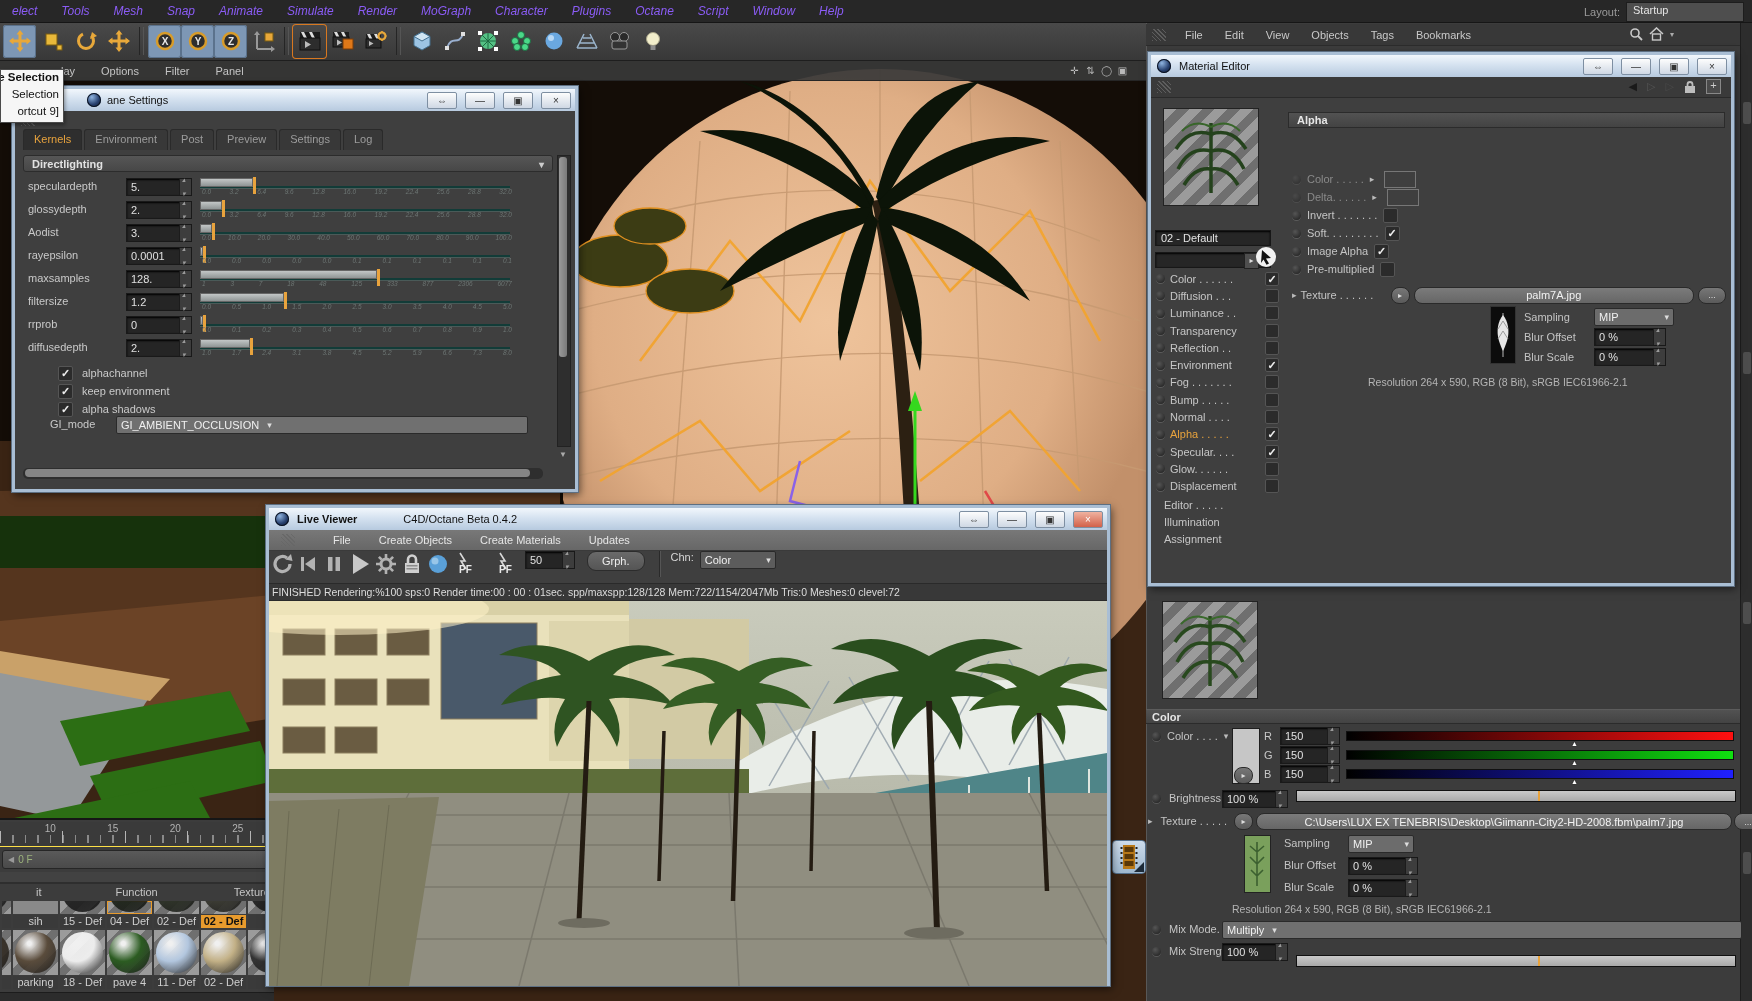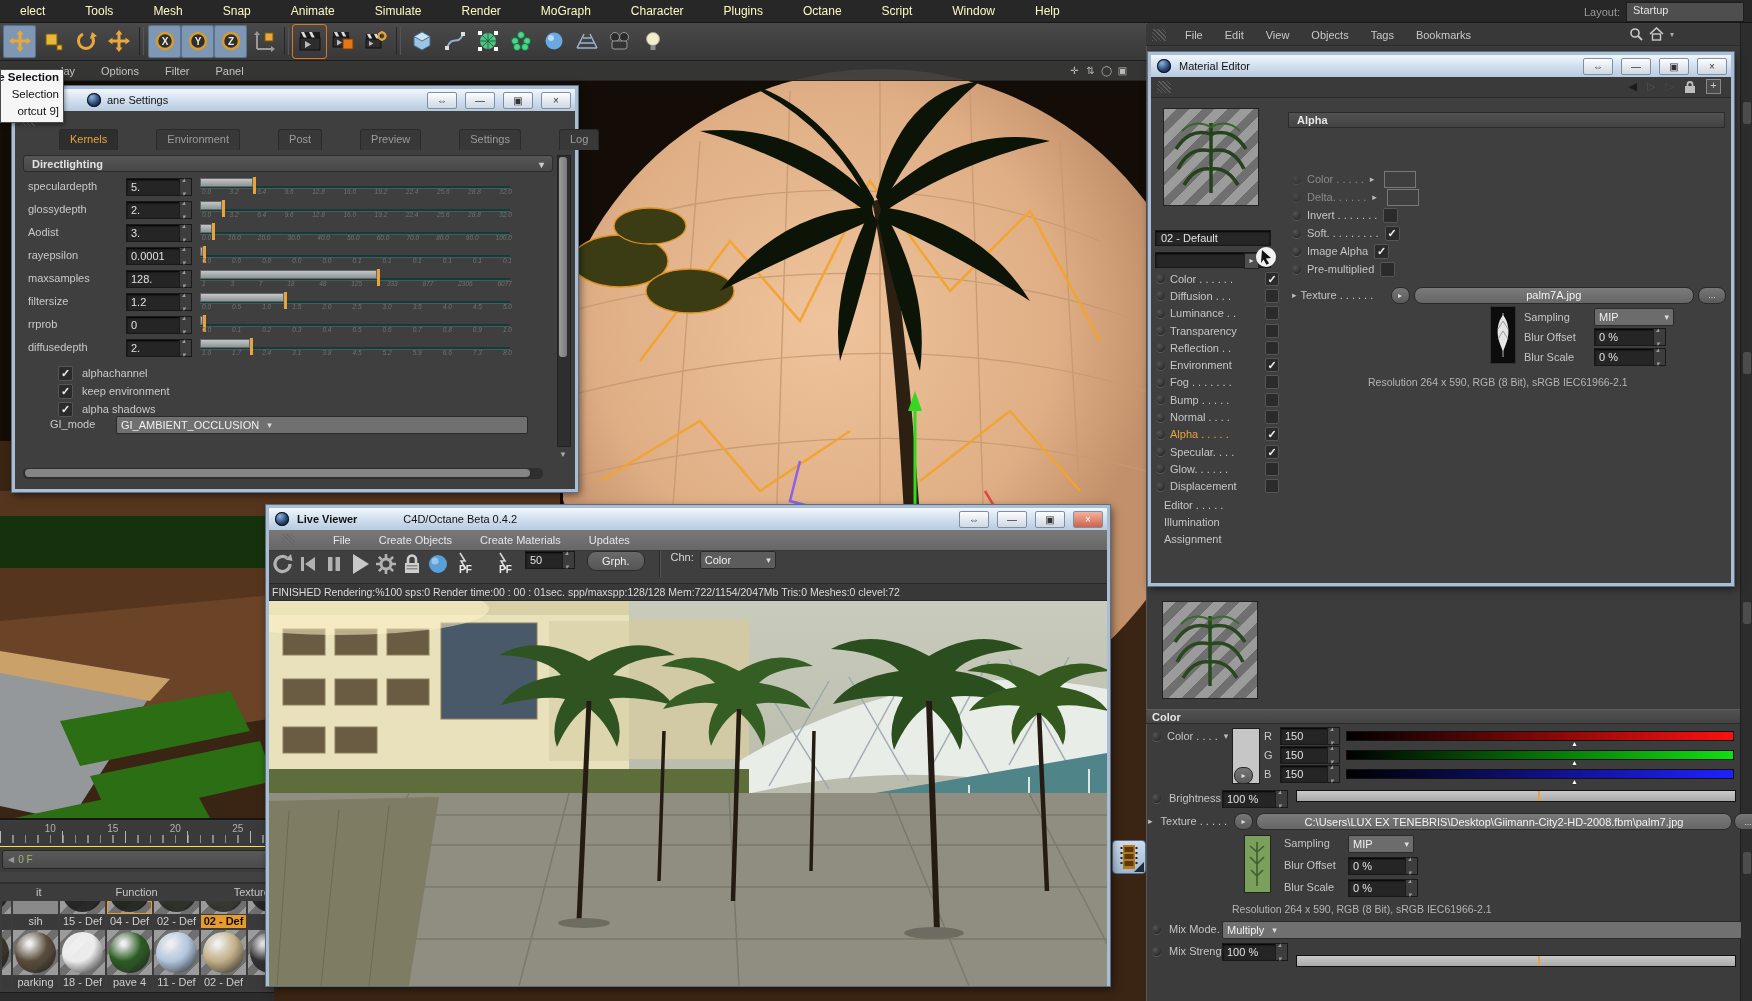--- a/index.html
+++ b/index.html
@@ -3,21 +3,21 @@
 <meta charset="utf-8">
 <style>
   html,body{margin:0;padding:0;background:#222;}
   #screen{position:relative;width:1752px;height:1001px;overflow:hidden;
     font-family:"Liberation Sans",sans-serif;background:#3c3c3c;color:#c8c8c8;
     -webkit-user-select:none;user-select:none;font-size:11px;}
   .abs{position:absolute;}
   
   #menubar{left:0;top:0;width:1752px;height:22px;background:#272727;border-bottom:1px solid #161616;
     display:flex;align-items:center;z-index:6;}
-  #menubar .mi{padding:0 20px;font-size:12px;color:#fef9c3;white-space:nowrap;}
+  #menubar .mi{padding:0 12px;font-size:12px;color:#8b5cf6;white-space:nowrap;font-style:italic;}
   #layoutbox{position:absolute;right:8px;top:2px;display:flex;align-items:center;gap:6px;}
   #layoutbox .ll{color:#9a9a9a;font-size:11px;}
   #layoutbox .lv{width:104px;height:16px;background:#4e4e4e;border:1px solid #1d1d1d;
     color:#e4e4e4;font-size:11px;padding:1px 6px;}
   
   #toolbar{left:0;top:22px;width:1146px;height:39px;z-index:5;
     background:linear-gradient(#4a4a4a,#383838);border-bottom:1px solid #1e1e1e;
     display:flex;align-items:center;padding-left:3px;box-sizing:border-box;}
   .tbtn{width:33px;height:33px;border-radius:3px;display:flex;align-items:center;justify-content:center;flex:0 0 auto;}
   .tbtn.hl{background:#7d97b5;box-shadow:inset 0 0 0 1px #5b728c;}
@@ -60,21 +60,21 @@
     overflow:hidden;box-shadow:1px 2px 4px rgba(0,0,0,.4);}
   #tooltip .tline{position:relative;height:17px;}
   #tooltip .tline span{position:absolute;right:4px;top:1px;white-space:nowrap;color:#111;font-size:11.5px;}
   #tooltip .tline:first-child span{font-weight:bold;}
   
   #octane{left:12px;top:86px;width:560px;height:400px;z-index:4;}
   #octane .body{position:relative;height:374px;background:#3f3f3f;}
   #octane .grip{position:absolute;left:6px;top:3px;}
   .tabs{position:absolute;left:8px;top:18px;height:21px;display:flex;gap:2px;}
   .tab{background:#383838;border:1px solid #2a2a2a;border-bottom:none;color:#9c9c9c;
-    padding:3px 10px 0 10px;font-size:11px;border-radius:3px 3px 0 0;margin-left:36px;}
+    padding:3px 10px 0 10px;font-size:11px;border-radius:3px 3px 0 0;}
   .tab.active{background:#2e2e2e;color:#e8a33d;}
   .gheader{position:absolute;left:8px;top:44px;width:530px;height:17px;background:linear-gradient(#565656,#474747);
     border:1px solid #2c2c2c;border-radius:3px;color:#e2e2e2;font-weight:bold;font-size:11px;
     padding-left:8px;line-height:16px;box-sizing:border-box;}
   .gheader::after{content:"▾";position:absolute;right:8px;top:1px;color:#ccc;font-size:10px;}
   #params{position:absolute;left:0;top:66px;width:100%;}
   .prow{position:relative;height:23px;display:flex;align-items:flex-start;}
   .plabel{position:absolute;left:13px;top:3px;width:95px;font-size:11px;color:#c9c9c9;white-space:nowrap;}
   .prow .ninput{position:absolute;left:111px;top:1px;width:64px;}
   .pslider{position:absolute;left:185px;top:0;width:310px;height:22px;}

